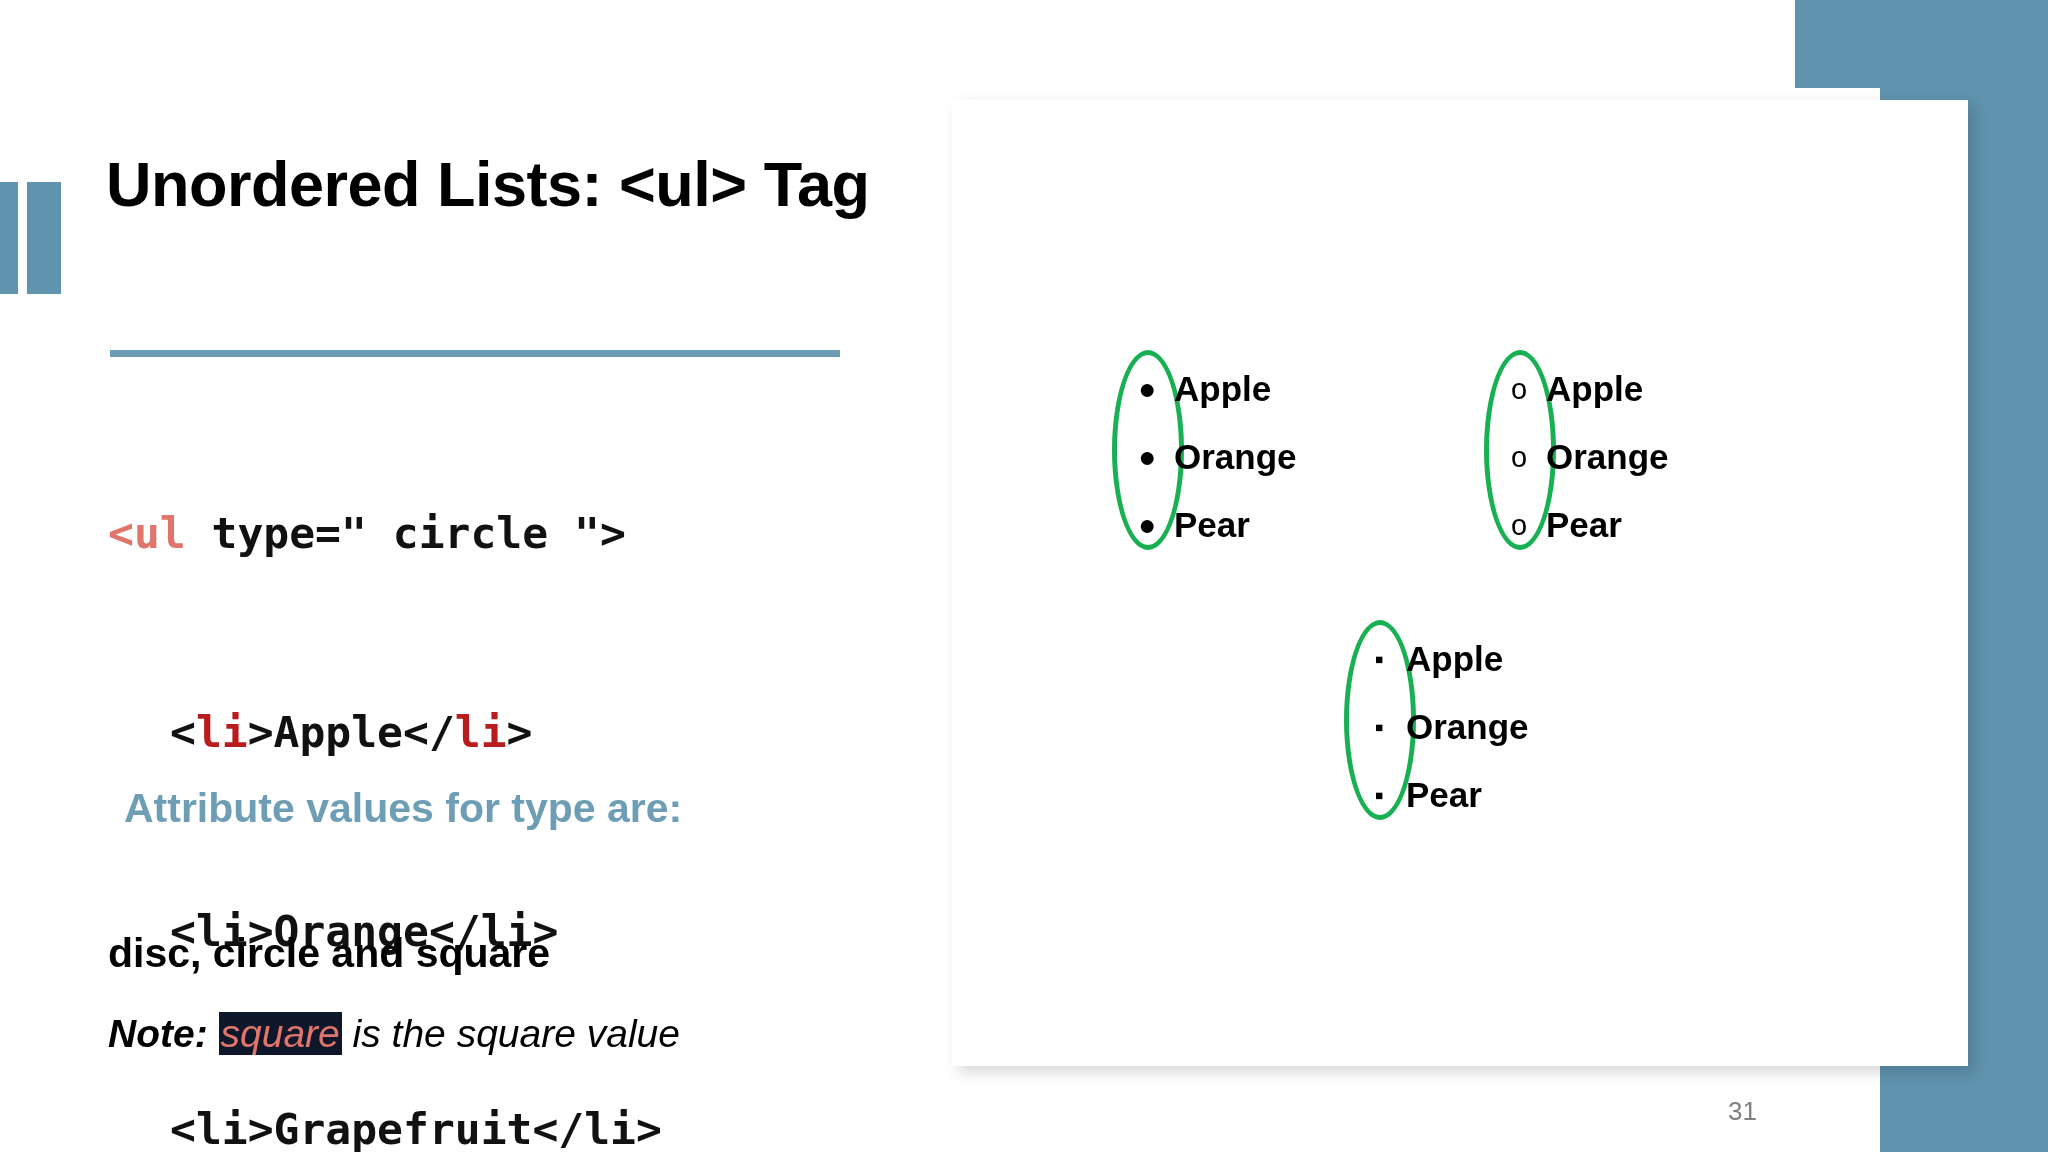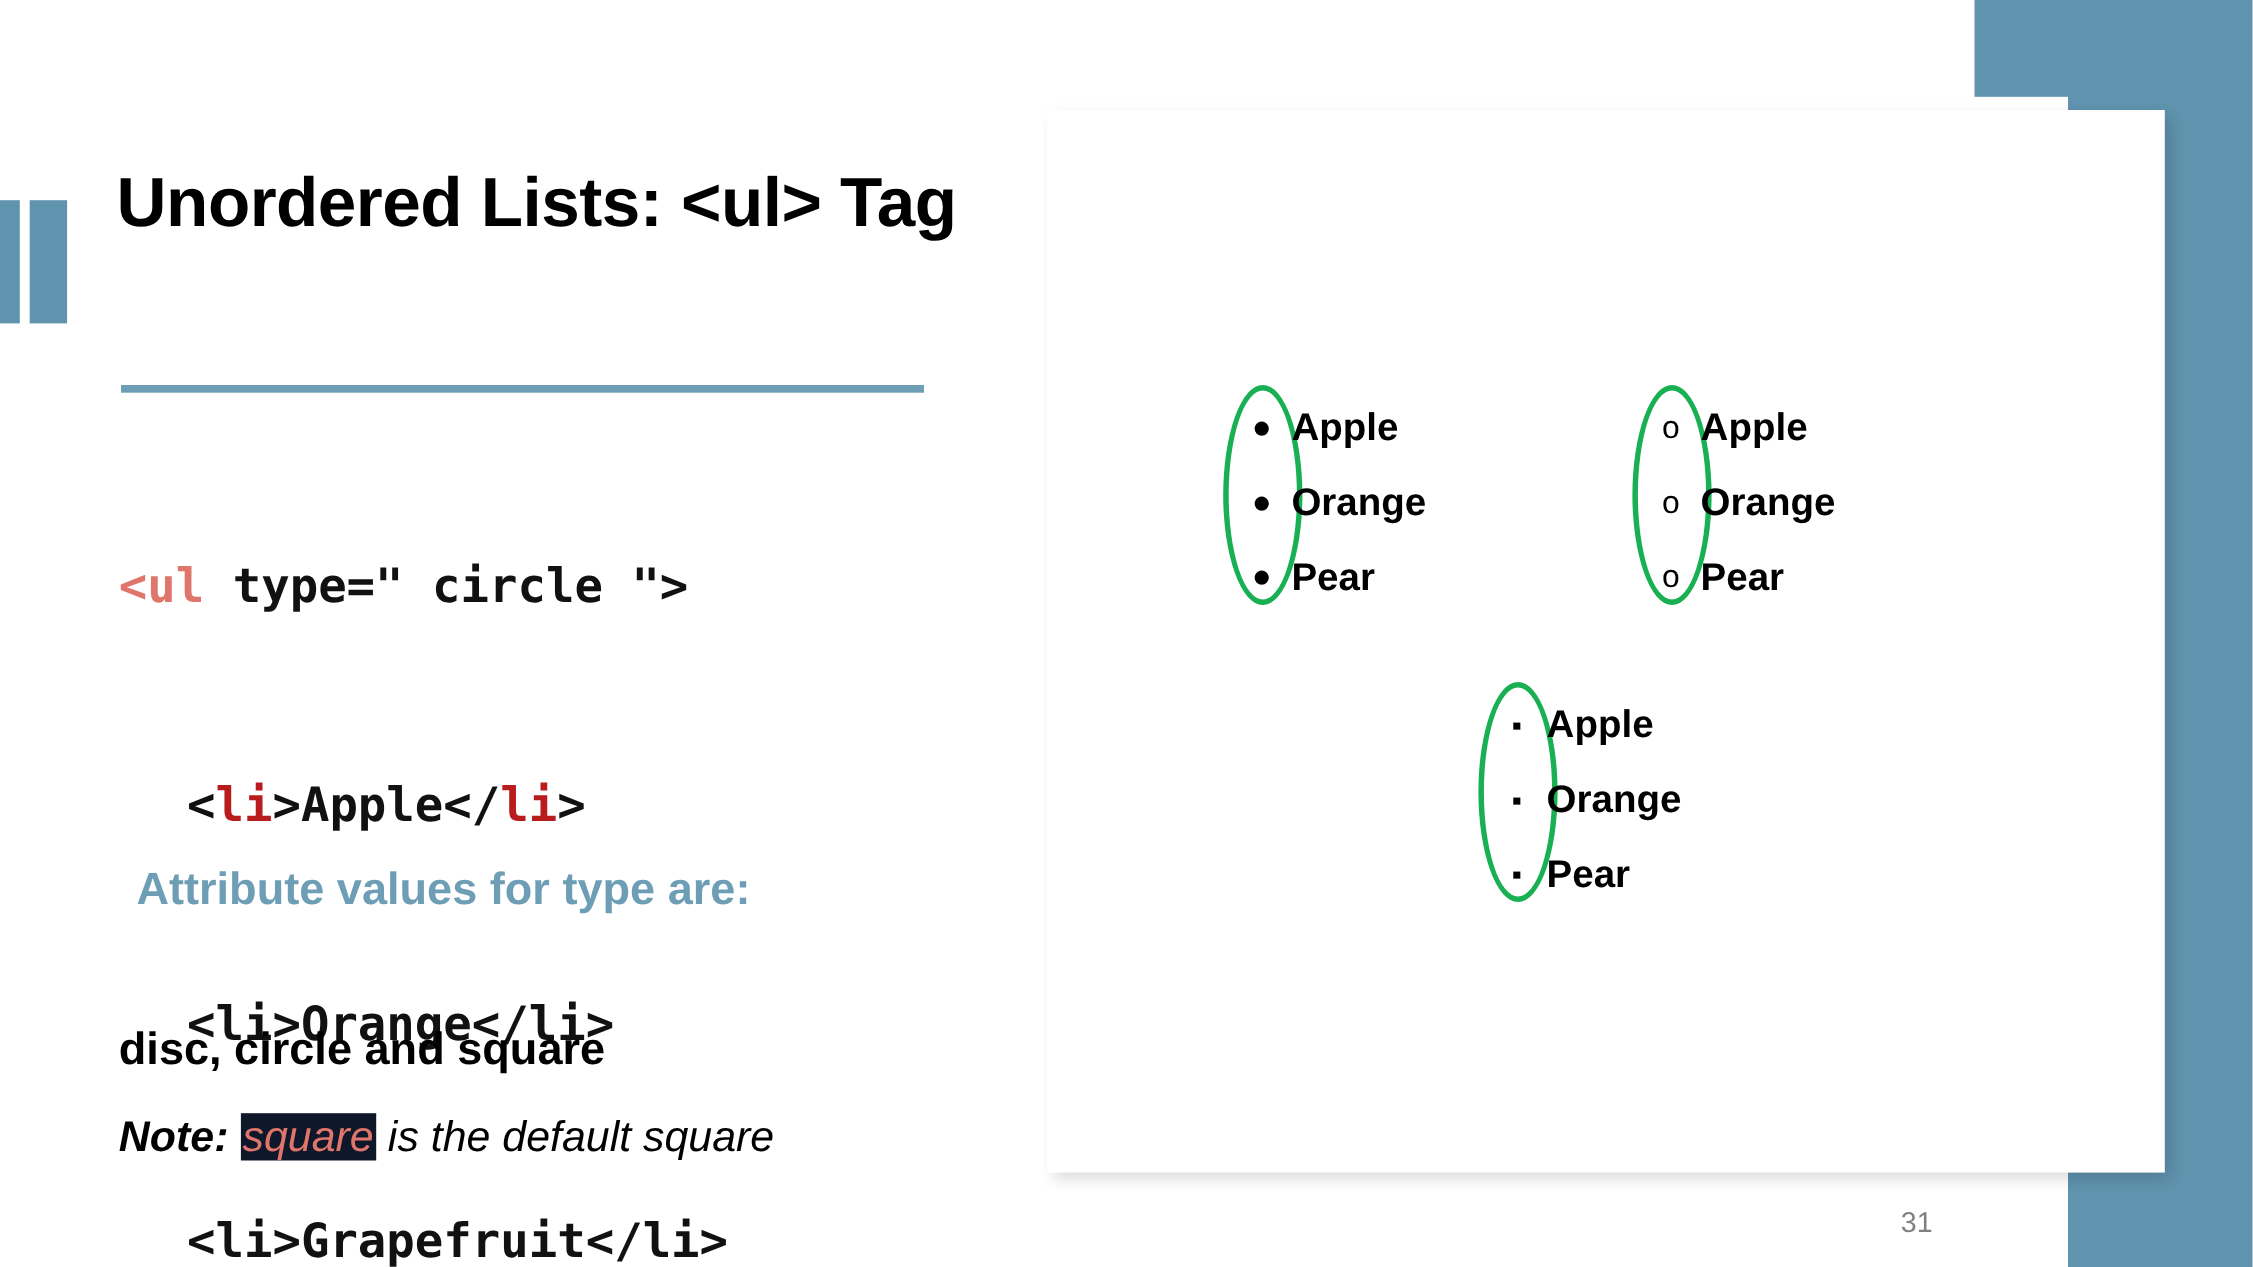--- a/index.html
+++ b/index.html
@@ -210,21 +210,21 @@
   <div class="code-block">
     <span class="code-line"><span class="tok-tag">&lt;ul</span><span> type=" circle "&gt;</span></span>
     <span class="code-line indent"><span>&lt;</span><span class="tok-li">li</span><span>&gt;Apple&lt;/</span><span class="tok-li">li</span><span>&gt;</span></span>
     <span class="code-line indent">&lt;li&gt;Orange&lt;/li&gt;</span>
     <span class="code-line indent">&lt;li&gt;Grapefruit&lt;/li&gt;</span>
     
   </div>
 
   <div class="attr-note">Attribute values for type are:</div>
   <div class="values-line">disc, circle and square</div>
-  <div class="note-line"><span class="note-label">Note:</span><span> </span><span class="note-hl">square</span><span> is the default square</span></div>
+  <div class="note-line"><span class="note-label">Note:</span><span> </span><span class="note-hl">square</span><span> is the square value</span></div>
 
   <div class="picture-card">
 
     <div class="fruit-list" id="list-disc">
       <div class="ellipse-annot" style="left:-8px; top:-10px; width:72px; height:200px;"></div>
       <div class="fruit-row">
         <span class="fruit-marker disc">●</span>
         <span class="fruit-label">Apple</span>
       </div>
       <div class="fruit-row" style="margin-top:10px;">

